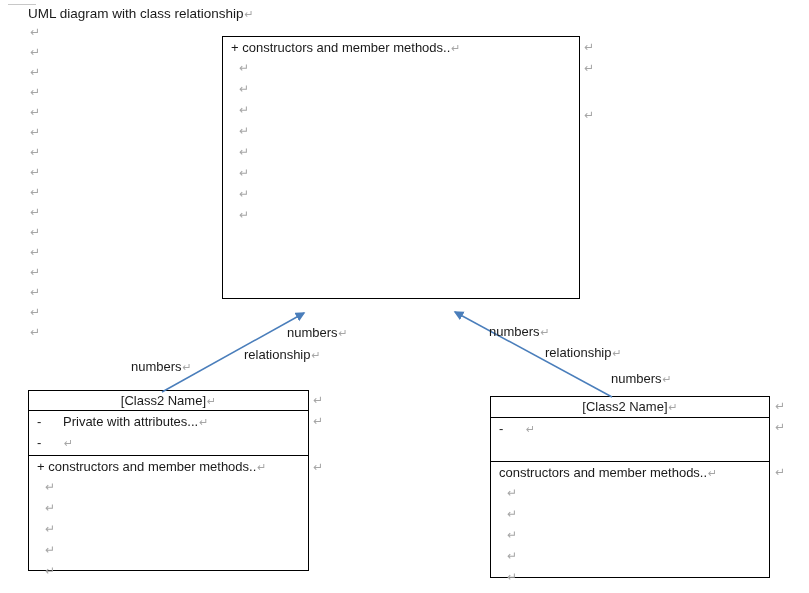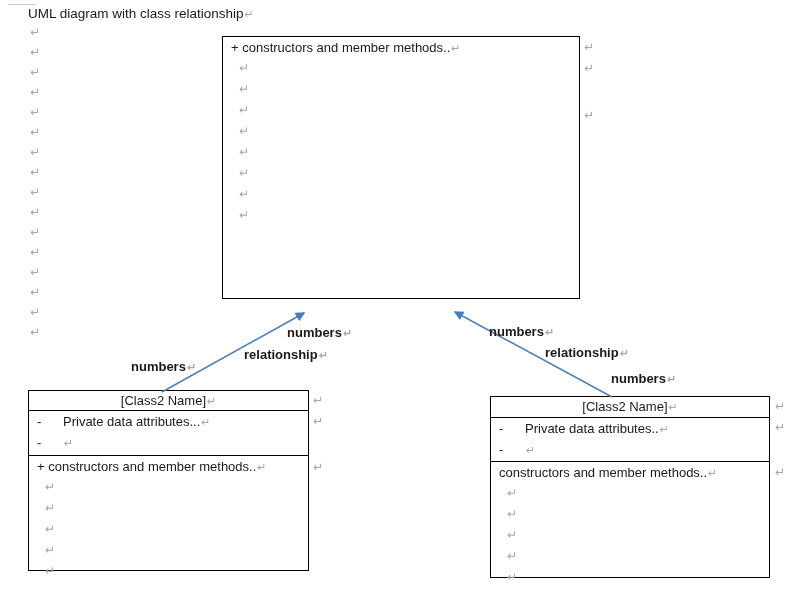--- a/index.html
+++ b/index.html
@@ -95,21 +95,20 @@
     color: #a6a6a6;
   }
 
   
   .conn-label {
     position: absolute;
     font-size: 13px;
     line-height: 15px;
     white-space: nowrap;
     color: #1a1a1a;
-    font-weight: bold;
   }
 
   svg.connectors {
     position: absolute;
     left: 0;
     top: 0;
     width: 809px;
     height: 593px;
     pointer-events: none;
   }
@@ -156,42 +155,41 @@
 
   <div class="pilcrow" style="left:584px;top:41px;">↵</div>
   <div class="pilcrow" style="left:584px;top:62px;">↵</div>
   <div class="pilcrow" style="left:584px;top:109px;">↵</div>
 
   <div class="uml-box" style="left:28px;top:390px;width:281px;height:181px;">
     <div class="uml-section divider" style="height:20px;">
       <div class="uml-name"><span>[Class2 Name]</span><span class="pilcrow inline">↵</span></div>
     </div>
     <div class="uml-section divider" style="height:45px;">
-      <div class="uml-line"><span class="marker">-</span><span>Private data attributes...</span><span class="pilcrow inline">↵</span></div>
+      <div class="uml-line"><span class="marker">-</span><span>Private with attributes...</span><span class="pilcrow inline">↵</span></div>
       <div class="uml-line"><span class="marker">-</span><span></span><span class="pilcrow inline">↵</span></div>
     </div>
     <div class="uml-section" style="height:114px;">
       <div class="uml-line nomarker"><span>+  constructors and member methods..</span><span class="pilcrow inline">↵</span></div>
       <div class="blank-line"><span style="padding-left:8px;">↵</span></div>
       <div class="blank-line"><span style="padding-left:8px;">↵</span></div>
       <div class="blank-line"><span style="padding-left:8px;">↵</span></div>
       <div class="blank-line"><span style="padding-left:8px;">↵</span></div>
       <div class="blank-line"><span style="padding-left:8px;">↵</span></div>
     </div>
   </div>
   <div class="pilcrow" style="left:313px;top:394px;">↵</div>
   <div class="pilcrow" style="left:313px;top:415px;">↵</div>
   <div class="pilcrow" style="left:313px;top:461px;">↵</div>
 
   <div class="uml-box" style="left:490px;top:396px;width:280px;height:182px;">
     <div class="uml-section divider" style="height:21px;">
       <div class="uml-name"><span>[Class2 Name]</span><span class="pilcrow inline">↵</span></div>
     </div>
     <div class="uml-section divider" style="height:44px;">
-      <div class="uml-line"><span class="marker">-</span><span>Private data attributes..</span><span class="pilcrow inline">↵</span></div>
       <div class="uml-line"><span class="marker">-</span><span></span><span class="pilcrow inline">↵</span></div>
     </div>
     <div class="uml-section" style="height:116px;">
       <div class="uml-line nomarker"><span>constructors and member methods..</span><span class="pilcrow inline">↵</span></div>
       <div class="blank-line"><span style="padding-left:8px;">↵</span></div>
       <div class="blank-line"><span style="padding-left:8px;">↵</span></div>
       <div class="blank-line"><span style="padding-left:8px;">↵</span></div>
       <div class="blank-line"><span style="padding-left:8px;">↵</span></div>
       <div class="blank-line"><span style="padding-left:8px;">↵</span></div>
     </div>

